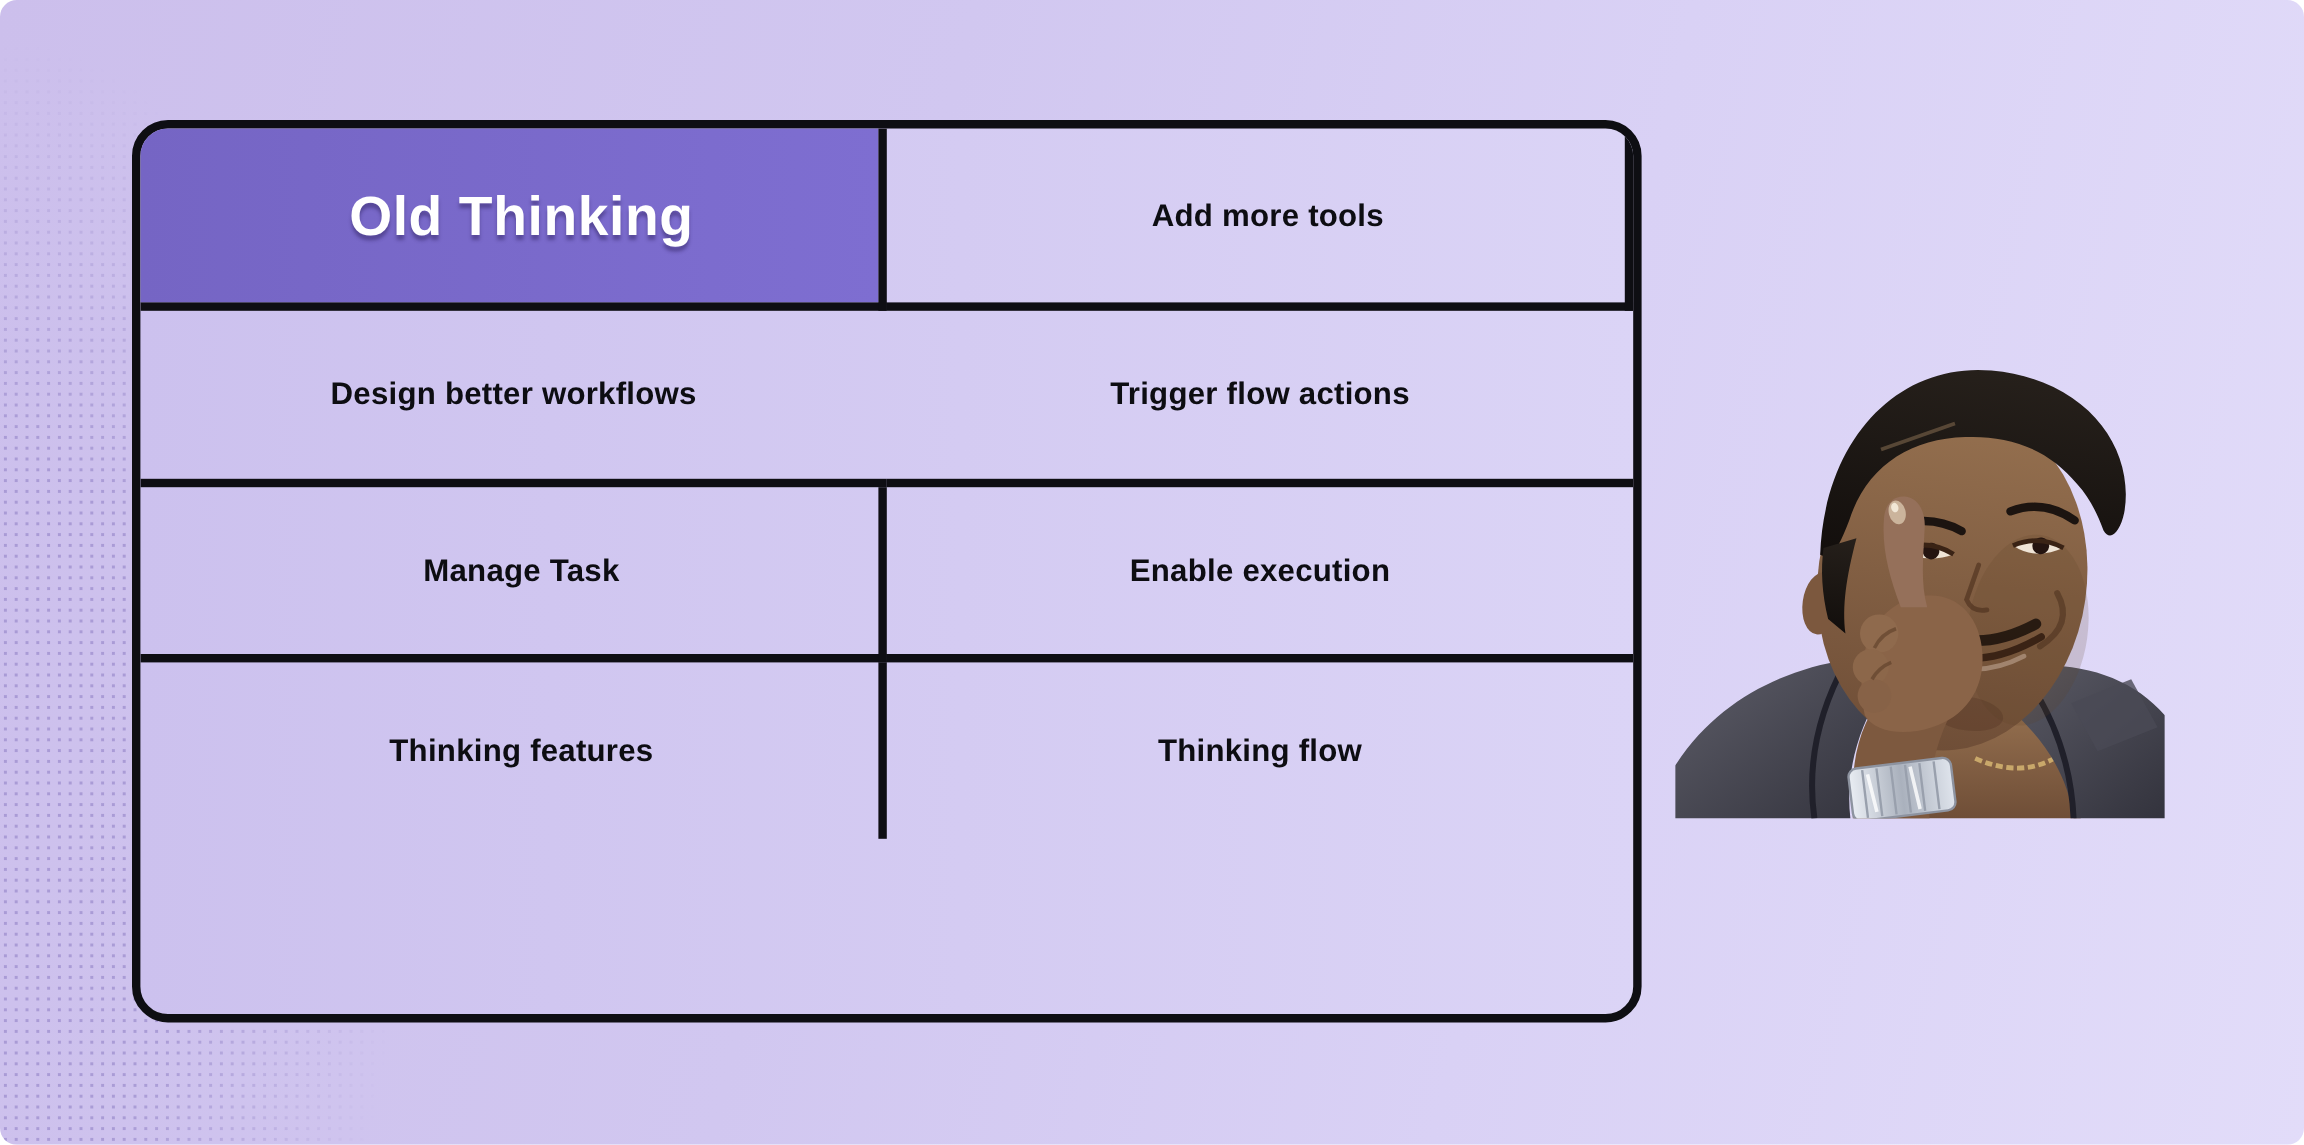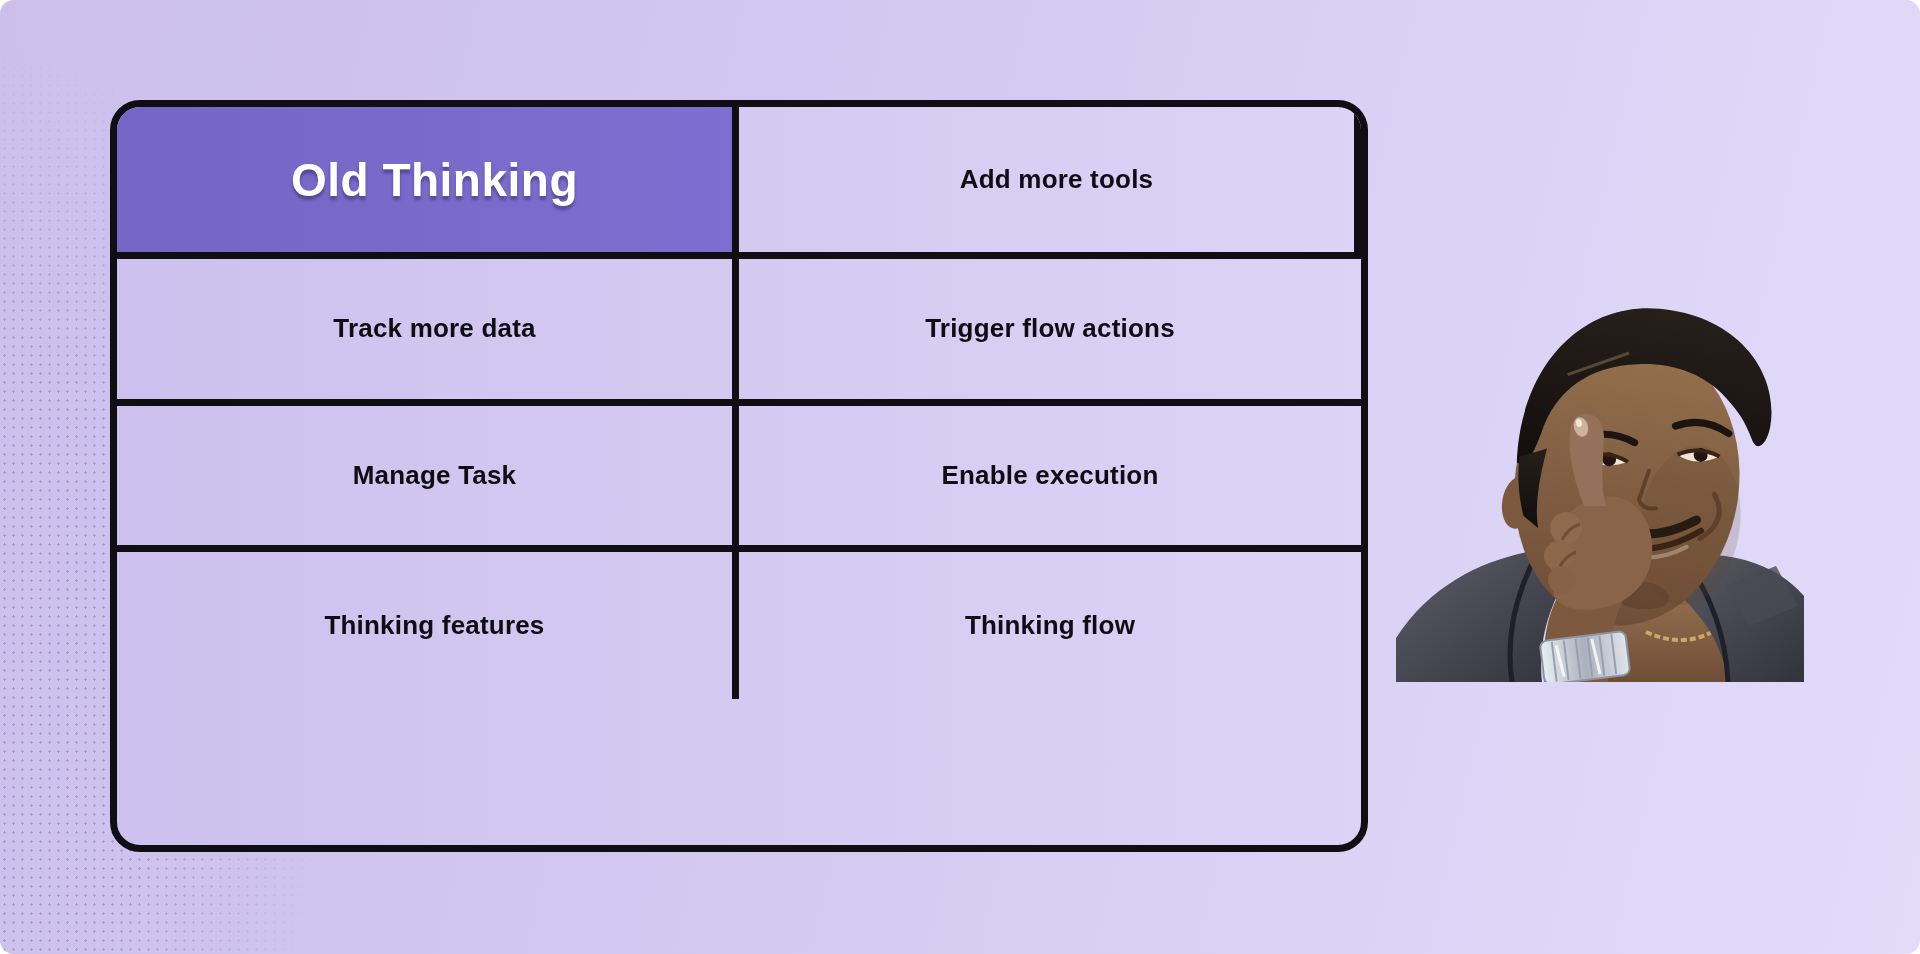--- a/index.html
+++ b/index.html
@@ -65,24 +65,24 @@
   <div class="dot-texture"></div>
 
   <div class="table-card">
     <div class="cell head col-1">
       <span>Old Thinking</span>
     </div>
 
     <div class="cell body col-1">
       <span>Add more tools</span>
     </div>
+    <div class="cell body">
+      <span>Design better workflows</span>
+    </div>
 
-    <div class="cell body col-1">
-      <span>Track more data</span>
-    </div>
     <div class="cell body">
       <span>Trigger flow actions</span>
     </div>
 
     <div class="cell body col-1">
       <span>Manage Task</span>
     </div>
     <div class="cell body">
       <span>Enable execution</span>
     </div>

